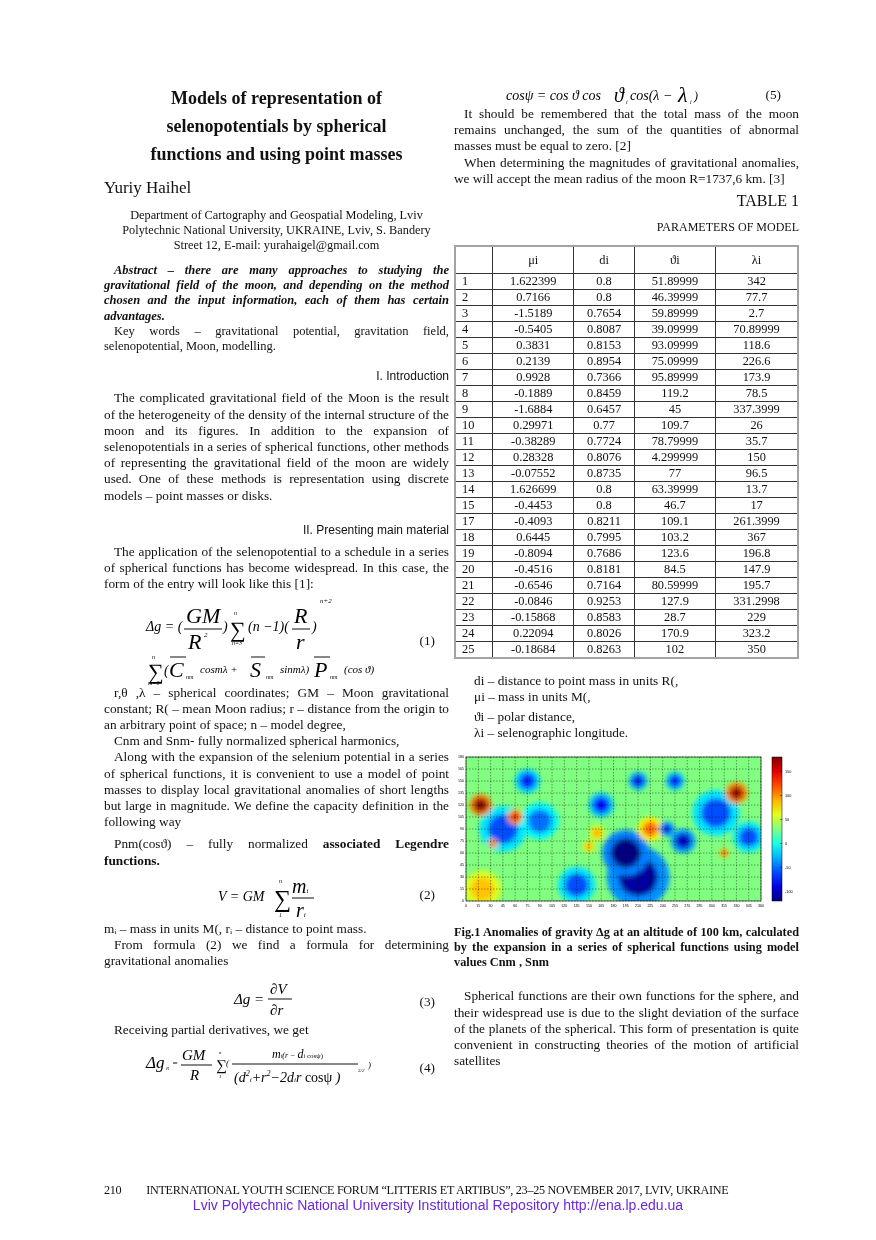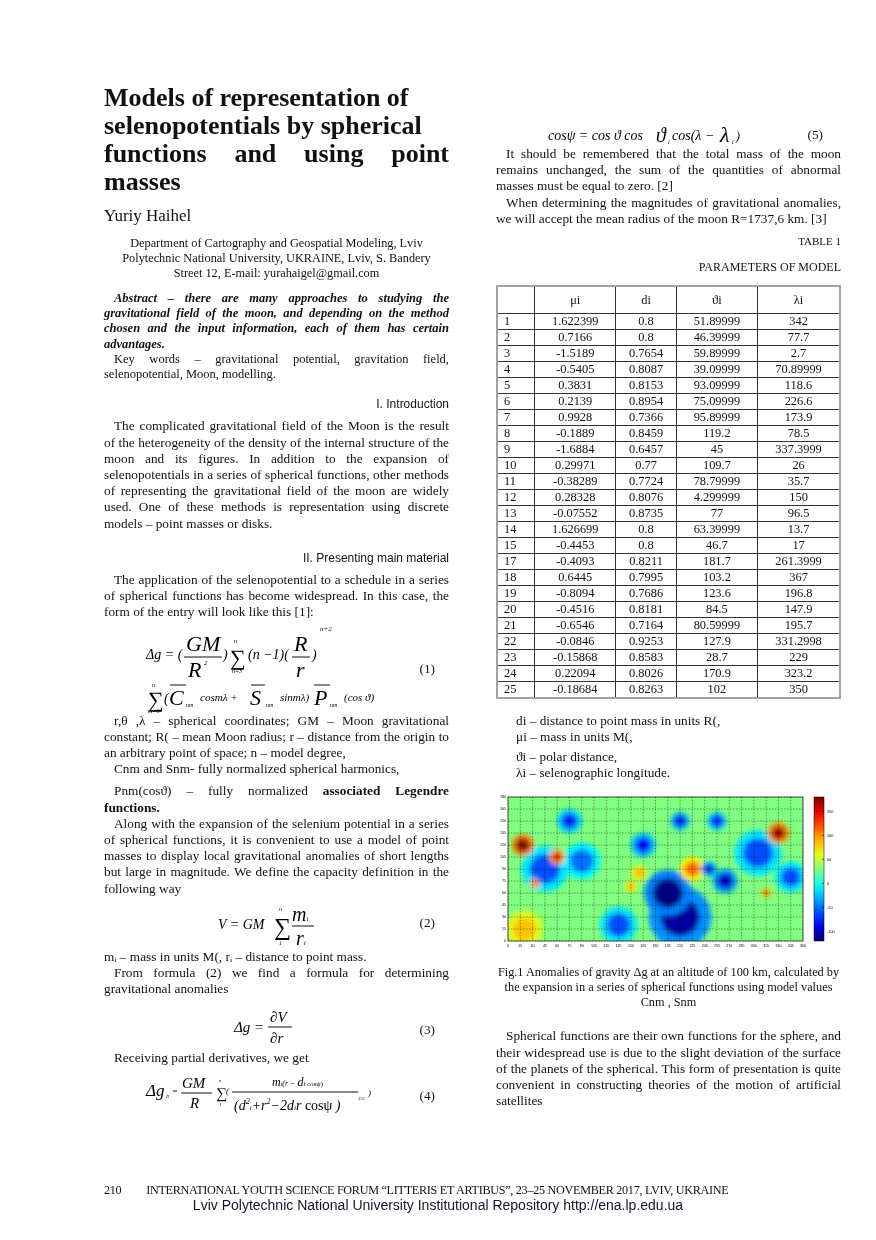--- a/index.html
+++ b/index.html
@@ -1,44 +1,44 @@
 <!DOCTYPE html>
 <html><head>
 <meta charset="utf-8">
 <style>
   html, body { margin: 0; padding: 0; background: #ffffff; }
   body { width: 876px; height: 1240px; position: relative; overflow: hidden;
          font-family: "Liberation Serif", "DejaVu Serif", serif; color: #111; }
   .col { position: absolute; font-size: 13.3px; line-height: 16.2px; text-align: justify; }
   .left { left: 104px; top: 84px; width: 345px; }
-  .right { left: 496px; top: 84px; width: 345px; margin-top: 40px; }
-  .title { font-weight: bold; font-size: 26px; line-height: 28px; margin: 0; }
+  .right { left: 454px; top: 84px; width: 345px; }
+  .title { font-weight: bold; font-size: 18px; line-height: 28px; text-align: center; margin: 0; }
   .author { font-size: 17px; text-align: left; margin-top: 10px; line-height: 20px; }
   .affil { font-size: 12.3px; line-height: 15px; text-align: center; margin-top: 10px; }
   .abstract { font-style: italic; font-weight: bold; margin-top: 10px; font-size: 12.5px; line-height: 15.2px; }
   .kw { text-indent: 10px; font-size: 12.5px; line-height: 15.2px; }
   .sec { font-family: "Liberation Sans", "DejaVu Sans", sans-serif; font-size: 12px; text-align: right; margin: 14px 0 6px 0; }
   p { margin: 0; text-indent: 10px; }
   .noind { text-indent: 0; }
   .eq { position: relative; height: 60px; font-style: italic; font-family: "Liberation Serif", serif; }
   .eqnum { position: absolute; right: 14px; font-style: normal; font-size: 13.3px; }
   .table-title { text-align: right; font-size: 12px; margin-top: 10px; }
-  .table-num { text-align: right; font-size: 11px; margin-top: 6px; }
+  .table-num { text-align: right; font-size: 16px; margin-top: 6px; }
   table.params { border-collapse: collapse; border: 2px solid #a3a3a3; margin: 10px 0 0 0; width: 345px; font-size: 12.4px; }
   table.params td, table.params th { border: 1px solid #333; text-align: center; padding: 0; height: 15px; line-height: 15px; font-weight: normal; }
   table.params th { height: 22px; line-height: 26px; }
   table.params td:first-child, table.params th:first-child { width: 30px; text-align: left; padding-left: 6px; }
   .legend-list { margin: 14px 0 0 20px; font-size: 13.3px; line-height: 16px; }
   .legend-list div { text-indent: 0; }
   .fig { margin-top: 12px; width: 345px; height: 160px; position: relative; }
-  .caption { font-size: 12.3px; line-height: 15px; text-align: center; margin-top: 12px; }
+  .caption { font-size: 12.3px; line-height: 15px; margin-top: 12px; font-weight: bold; }
   .footer { position: absolute; left: 104px; top: 1183px; font-size: 12.2px; letter-spacing: -0.3px; }
   .footer span.pg { margin-right: 22px; }
   .repo { position: absolute; left: 0; width: 876px; top: 1197px; text-align: center;
-          font-family: "Liberation Sans", "DejaVu Sans", sans-serif; font-size: 14px; color: #0f172a; }
+          font-family: "Liberation Sans", "DejaVu Sans", sans-serif; font-size: 14px; color: #6d28d9; }
   .bold { font-weight: bold; }
 </style>
 </head>
 <body>
 
 <div class="col left">
   <h1 class="title">
     <span>Models of representation of</span><br>
     <span>selenopotentials by spherical</span><br>
     <span>functions and using point masses</span>
@@ -90,22 +90,22 @@
       <line x1="210" y1="64" x2="226" y2="64" stroke="#111" stroke-width="1"></line>
       <text x="210" y="84" font-family="Liberation Serif, serif" font-size="22" font-style="italic">P</text>
       <text x="226" y="86" font-family="Liberation Serif, serif" font-size="6" font-style="italic">nm</text>
       <text x="240" y="80" font-family="Liberation Serif, serif" font-size="11">(cos ϑ)</text>
     </svg>
     <span class="eqnum" style="top:40px">(1)</span>
   </div>
 
   <p>r,θ ,λ – spherical coordinates; GM – Moon gravitational constant; R( – mean Moon radius; r – distance from the origin to an arbitrary point of space; n – model degree,</p>
   <p>Cnm and Snm- fully normalized spherical harmonics,</p>
+  <p>Along with the expansion of the selenium potential in a series of spherical functions, it is convenient to use a model of point masses to display local gravitational anomalies of short lengths but large in magnitude. We define the capacity definition in the following way</p>
   <p style="margin-top:6px"><span>Pnm(cosϑ) – fully normalized </span><span class="bold">associated Legendre functions.</span></p>
-  <p>Along with the expansion of the selenium potential in a series of spherical functions, it is convenient to use a model of point masses to display local gravitational anomalies of short lengths but large in magnitude. We define the capacity definition in the following way</p>
 
   <div class="eq" style="height:52px">
     <svg width="345" height="52" style="position:absolute;left:0;top:0;">
       <text x="114" y="32" font-family="Liberation Serif, serif" font-size="14" font-style="italic">V = GM</text>
       <text x="170" y="38" font-family="Liberation Serif, serif" font-size="24">∑</text>
       <text x="175" y="14" font-family="Liberation Serif, serif" font-size="6" font-style="italic">n</text>
       <text x="175" y="48" font-family="Liberation Serif, serif" font-size="6">1</text>
       <text x="188" y="24" font-family="Liberation Serif, serif" font-size="20" font-style="italic">m<tspan font-size="7">i</tspan></text>
       <line x1="188" y1="29" x2="210" y2="29" stroke="#111" stroke-width="1"></line>
       <text x="192" y="48" font-family="Liberation Serif, serif" font-size="20" font-style="italic">r<tspan font-size="7">i</tspan></text>
@@ -281,21 +281,21 @@
           <td>15</td>
           <td>-0.4453</td>
           <td>0.8</td>
           <td>46.7</td>
           <td>17</td>
         </tr>
         <tr>
           <td>17</td>
           <td>-0.4093</td>
           <td>0.8211</td>
-          <td>181.7</td>
+          <td>109.1</td>
           <td>261.3999</td>
         </tr>
         <tr>
           <td>18</td>
           <td>0.6445</td>
           <td>0.7995</td>
           <td>103.2</td>
           <td>367</td>
         </tr>
         <tr>

